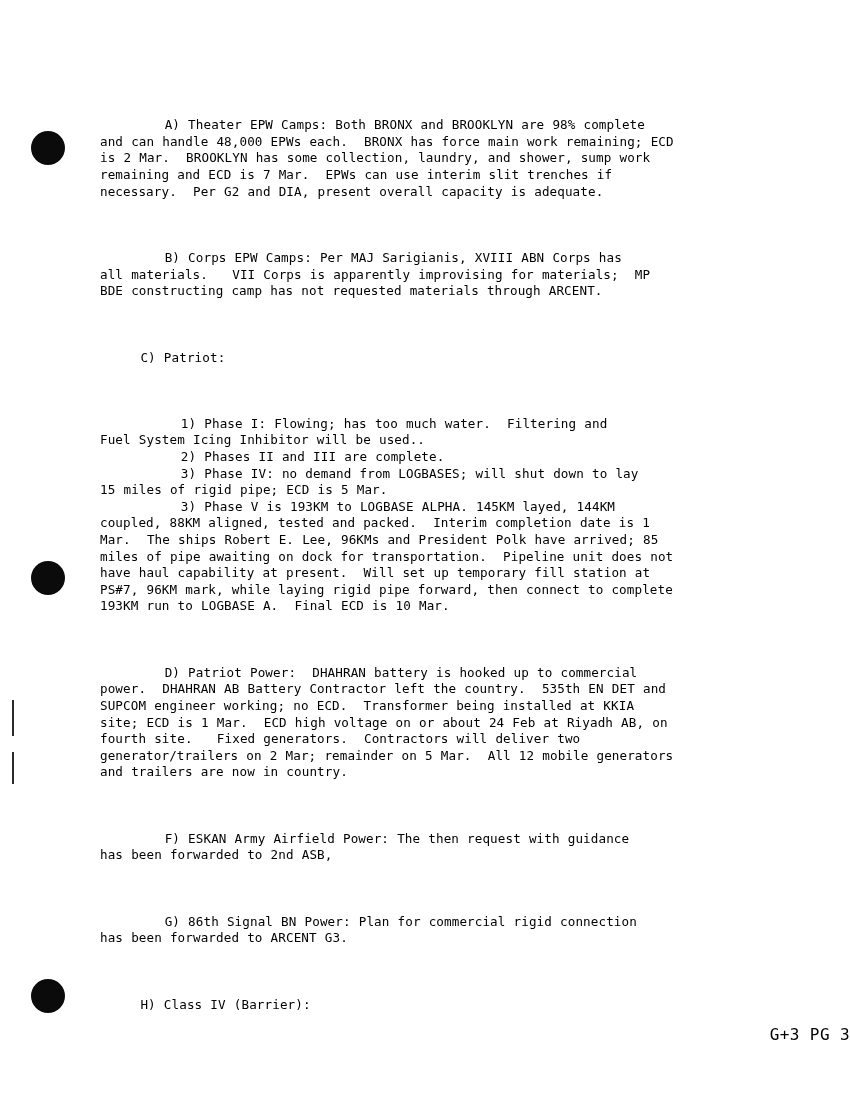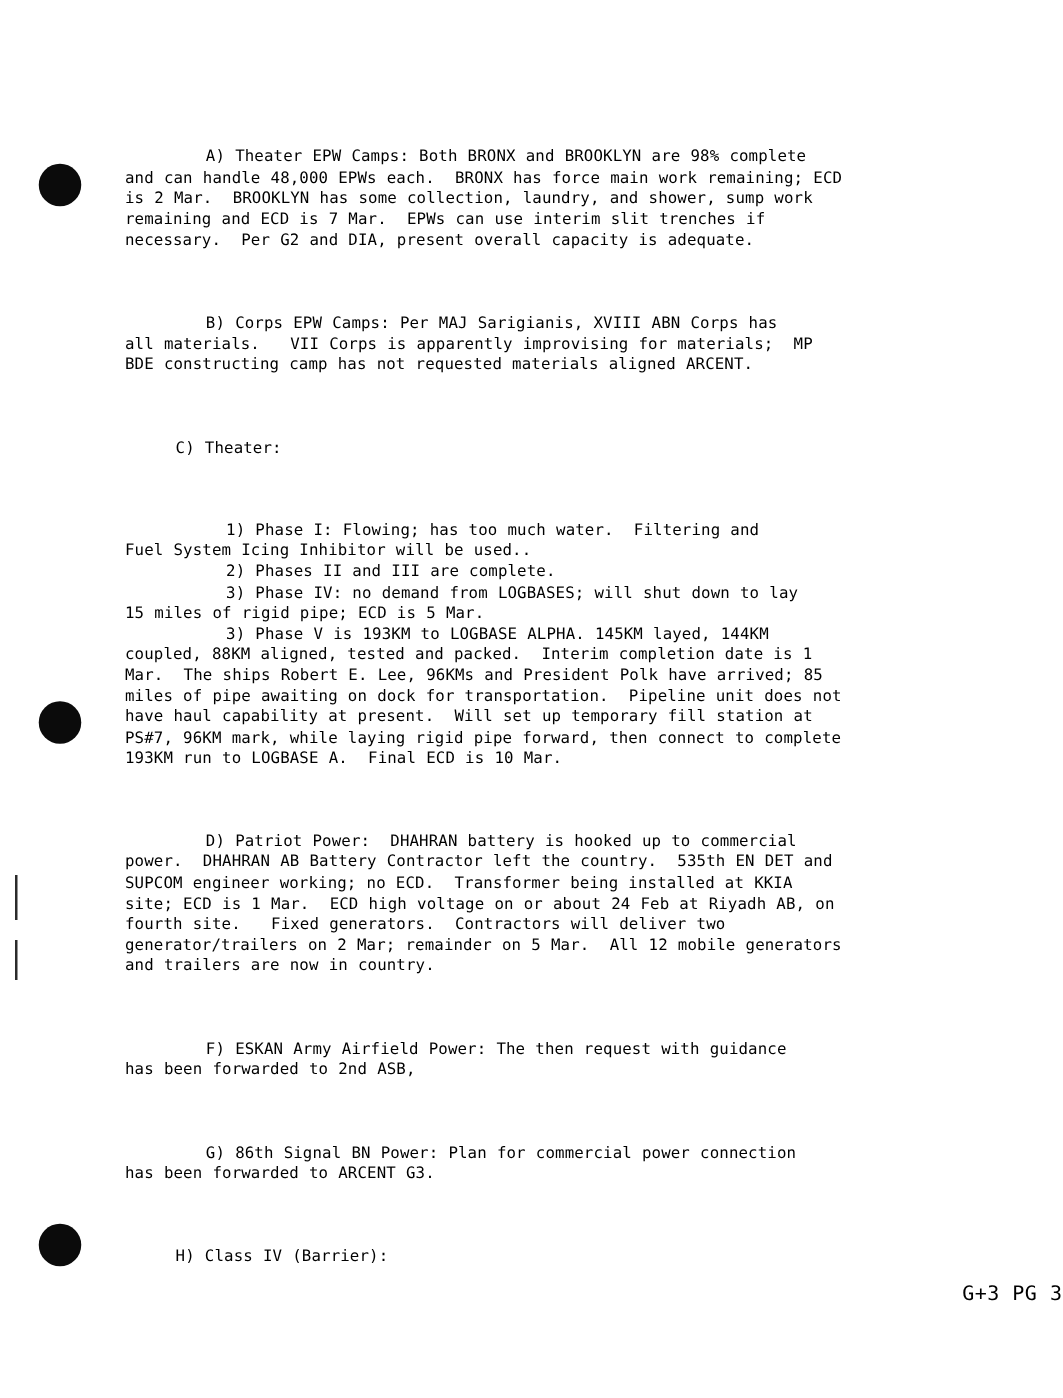--- a/index.html
+++ b/index.html
@@ -88,22 +88,22 @@
   <div class="edge-mark edge-mark-2"></div>
 
   <div class="body-text">
     <p class="para">        A) Theater EPW Camps: Both BRONX and BROOKLYN are 98% complete
 and can handle 48,000 EPWs each.  BRONX has force main work remaining; ECD
 is 2 Mar.  BROOKLYN has some collection, laundry, and shower, sump work
 remaining and ECD is 7 Mar.  EPWs can use interim slit trenches if
 necessary.  Per G2 and DIA, present overall capacity is adequate.</p>
     <p class="para">        B) Corps EPW Camps: Per MAJ Sarigianis, XVIII ABN Corps has
 all materials.   VII Corps is apparently improvising for materials;  MP
-BDE constructing camp has not requested materials aligned ARCENT.</p>
-    <p class="para">     C) Theater:</p>
+BDE constructing camp has not requested materials through ARCENT.</p>
+    <p class="para">     C) Patriot:</p>
     <p class="para">          1) Phase I: Flowing; has too much water.  Filtering and
 Fuel System Icing Inhibitor will be used..
           2) Phases II and III are complete.
           3) Phase IV: no demand from LOGBASES; will shut down to lay
 15 miles of rigid pipe; ECD is 5 Mar.
           3) Phase V is 193KM to LOGBASE ALPHA. 145KM layed, 144KM
 coupled, 88KM aligned, tested and packed.  Interim completion date is 1
 Mar.  The ships Robert E. Lee, 96KMs and President Polk have arrived; 85
 miles of pipe awaiting on dock for transportation.  Pipeline unit does not
 have haul capability at present.  Will set up temporary fill station at
@@ -111,21 +111,21 @@
 193KM run to LOGBASE A.  Final ECD is 10 Mar.</p>
     <p class="para">        D) Patriot Power:  DHAHRAN battery is hooked up to commercial
 power.  DHAHRAN AB Battery Contractor left the country.  535th EN DET and
 SUPCOM engineer working; no ECD.  Transformer being installed at KKIA
 site; ECD is 1 Mar.  ECD high voltage on or about 24 Feb at Riyadh AB, on
 fourth site.   Fixed generators.  Contractors will deliver two
 generator/trailers on 2 Mar; remainder on 5 Mar.  All 12 mobile generators
 and trailers are now in country.</p>
     <p class="para">        F) ESKAN Army Airfield Power: The then request with guidance
 has been forwarded to 2nd ASB,</p>
-    <p class="para">        G) 86th Signal BN Power: Plan for commercial power connection
+    <p class="para">        G) 86th Signal BN Power: Plan for commercial rigid connection
 has been forwarded to ARCENT G3.</p>
     <p class="para">     H) Class IV (Barrier):</p>
     
   </div>
 
   <div class="footer">G+3 PG 3</div>
 
 </div>
 
 </body></html>

